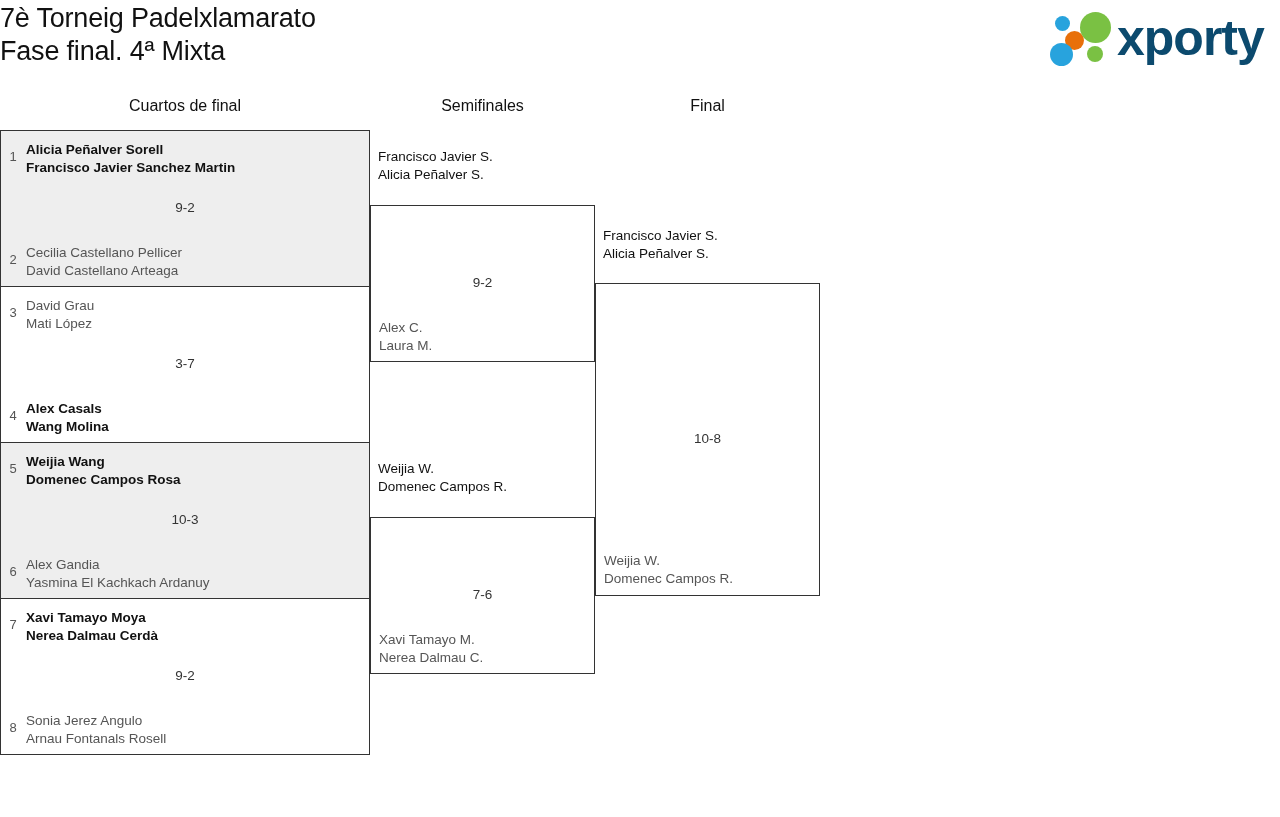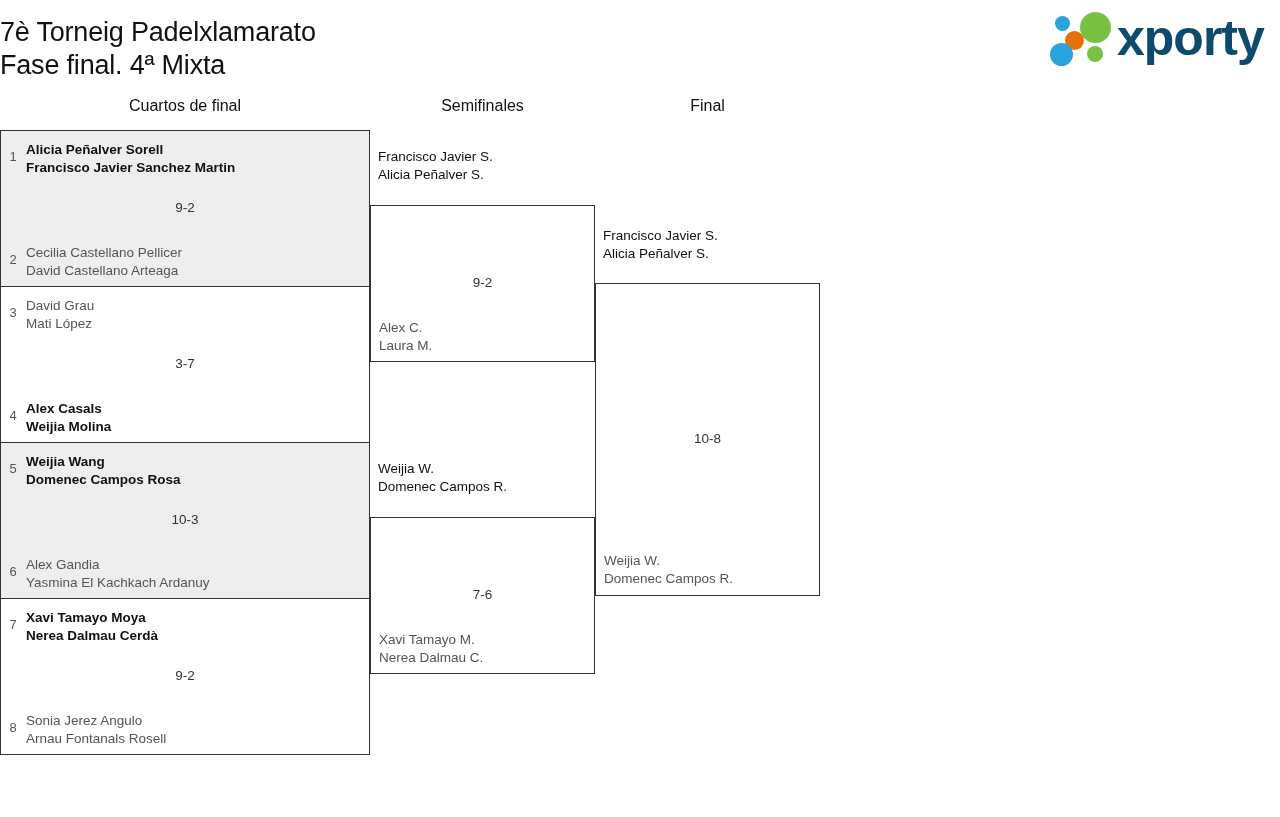--- a/index.html
+++ b/index.html
@@ -18,21 +18,21 @@
 
   
   #header {
     position: absolute;
     left: 0; top: 0;
     width: 1280px;
     height: 86px;
   }
   #title-block {
     position: absolute;
-    left: 0; top: 16px;
+    left: 0; top: 2px;
     width: 800px;
   }
   .title-line {
     font-size: 27px;
     font-weight: 400;
     line-height: 33px;
     color: #111111;
     letter-spacing: -0.2px;
     white-space: nowrap;
   }
@@ -193,21 +193,21 @@
   <div class="match qf plain" style="top:286px;">
     <span class="seed top">3</span>
     <div class="team top lose">
       <span class="p">David Grau</span>
       <span class="p">Mati López</span>
     </div>
     <span class="score">3-7</span>
     <span class="seed bottom">4</span>
     <div class="team bottom win">
       <span class="p">Alex Casals</span>
-      <span class="p">Weijia Molina</span>
+      <span class="p">Wang Molina</span>
     </div>
   </div>
 
   <div class="match qf shaded" style="top:442px;">
     <span class="seed top">5</span>
     <div class="team top win">
       <span class="p">Weijia Wang</span>
       <span class="p">Domenec Campos Rosa</span>
     </div>
     <span class="score">10-3</span>

